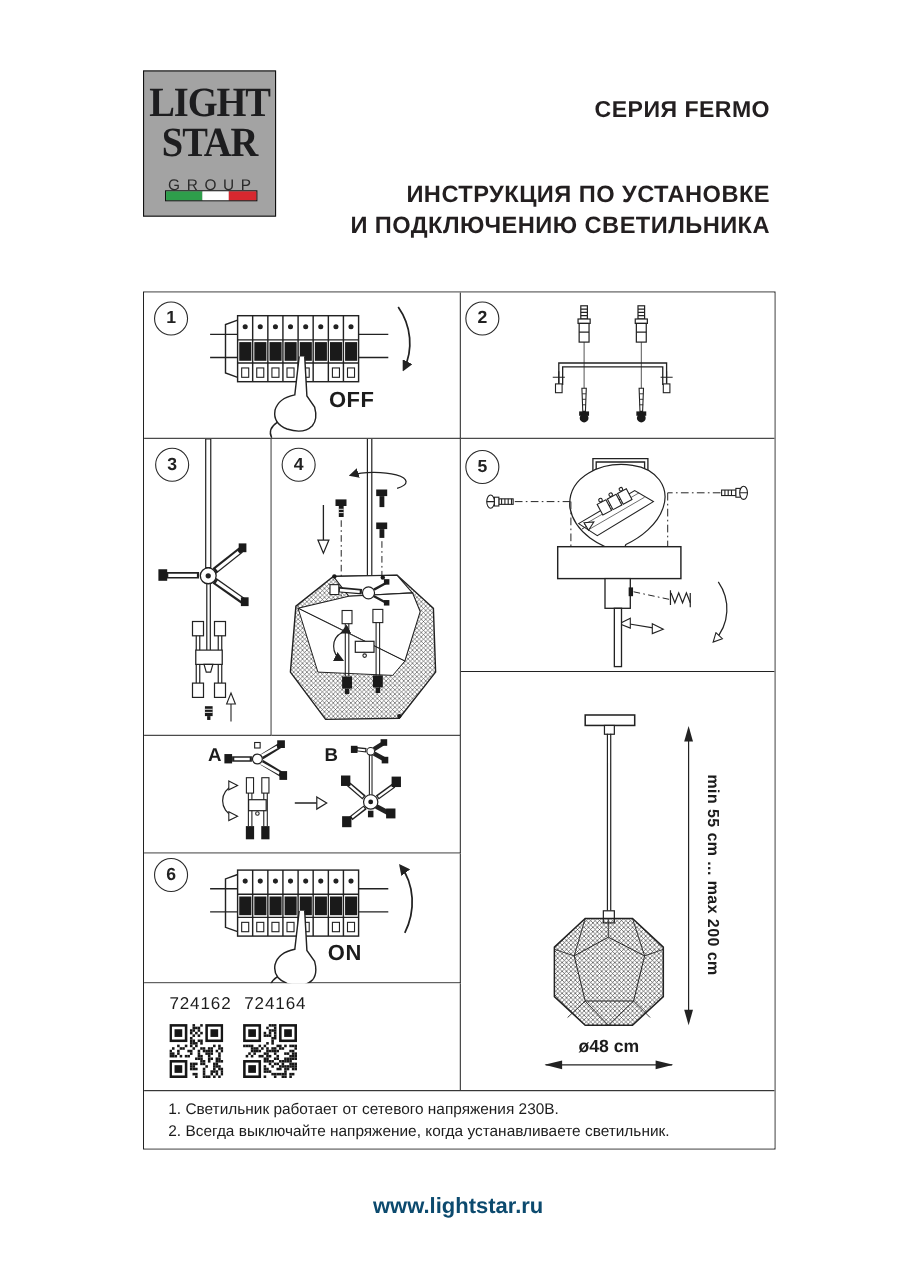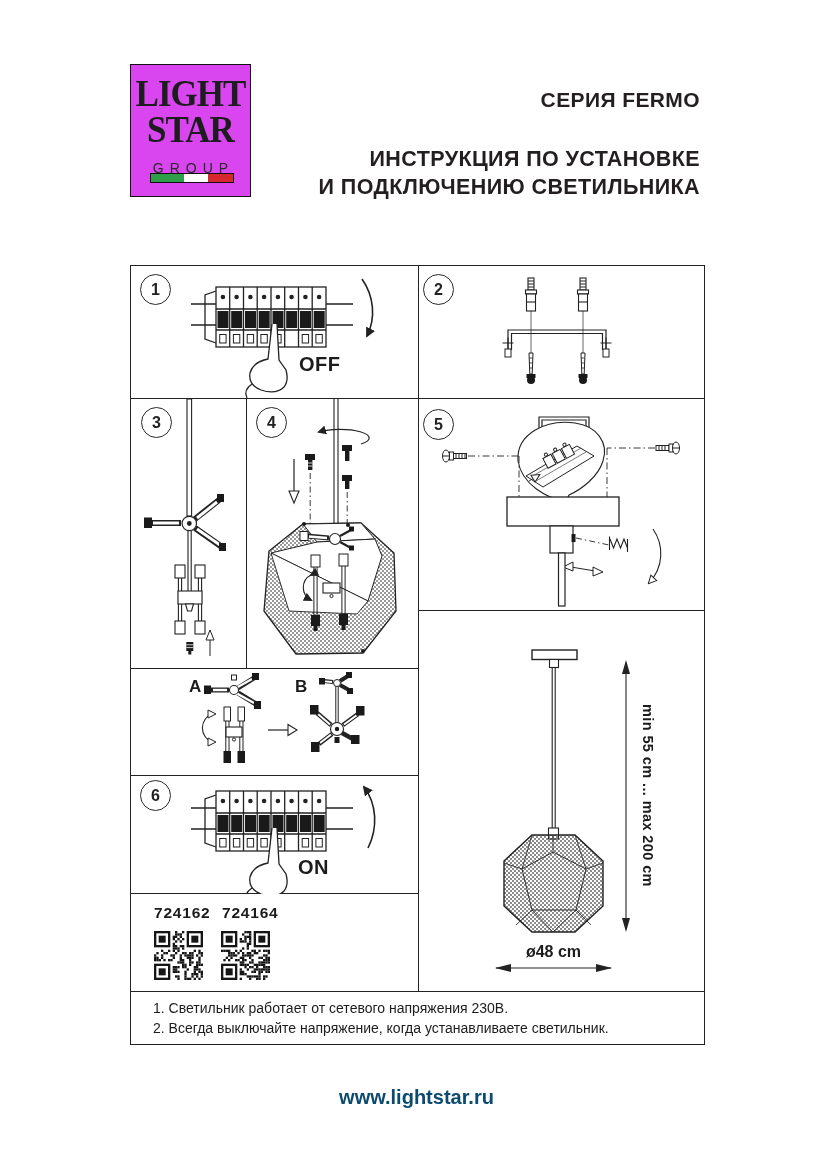--- a/index.html
+++ b/index.html
@@ -1,39 +1,39 @@
 <!DOCTYPE html>
 <html><head>
 <meta charset="utf-8">
 <style>
   html,body{margin:0;padding:0;background:#fff;}
   .sheet{position:relative;width:826px;height:1169px;background:#fff;overflow:hidden;
          font-family:"Liberation Sans","DejaVu Sans",sans-serif;color:#231f20;}
   
-  .logo-box{position:absolute;left:130px;top:64px;width:119px;height:131px;border:1.5px solid #111;background:#d946ef;}
+  .logo-box{position:absolute;left:130px;top:64px;width:119px;height:131px;border:1.5px solid #111;background:#a3a3a3;}
   .logo-word{position:absolute;width:100%;text-align:center;font-family:"Liberation Serif","DejaVu Serif",serif;
              font-weight:700;font-size:35px;line-height:34px;letter-spacing:-1px;color:#1d1d1f;transform:scaleY(1.08);}
   .logo-group{position:absolute;width:100%;top:95px;text-align:center;font-size:14px;letter-spacing:6px;text-indent:6px;color:#2a2a2a;}
   .flag{position:absolute;left:19px;bottom:13px;width:82px;height:8px;border:1px solid #111;display:flex;}
   .flag>div{height:100%;}
   .hdr-right{position:absolute;right:126px;text-align:right;font-weight:700;color:#231f20;letter-spacing:.4px;}
   .hdr-series{top:64px;font-size:21px;line-height:31px;margin-top:20px;}
-  .hdr-instr{top:146px;font-size:21.5px;line-height:27.5px;}
+  .hdr-instr{top:164px;font-size:21.5px;line-height:27.5px;}
   
   .grid{position:absolute;left:130px;top:265px;width:573px;height:778px;border:1.7px solid #222;}
   .cell{position:absolute;box-sizing:border-box;background:#fff;}
   .b-r{border-right:1.5px solid #222;}
   .b-b{border-bottom:1.5px solid #222;}
   .b-t{border-top:1.5px solid #222;}
   .cell svg{position:absolute;left:0;top:0;}
   .stepnum{position:absolute;width:29px;height:29px;border:1.6px solid #2a2a2a;border-radius:50%;
            display:flex;align-items:center;justify-content:center;font-size:16px;font-weight:600;color:#222;background:#fff;}
   .switch-label{position:absolute;font-size:20px;font-weight:700;letter-spacing:.5px;color:#1c1c1c;}
   .ab-label{position:absolute;font-size:17px;font-weight:700;color:#1c1c1c;}
-  .article-label{position:absolute;font-size:15.5px;font-weight:700;letter-spacing:.8px;color:#1c1c1c;}
+  .article-label{position:absolute;font-size:15.5px;font-weight:400;letter-spacing:.8px;color:#1c1c1c;}
   .dim-v{position:absolute;left:221px;top:48px;height:272px;writing-mode:vertical-rl;text-align:center;
          font-size:14.5px;font-weight:700;letter-spacing:.4px;color:#1c1c1c;}
   .dim-h{position:absolute;left:84px;top:332px;width:101px;text-align:center;font-size:16px;font-weight:700;color:#1c1c1c;}
   .notes{position:absolute;left:22px;top:6px;font-size:14px;line-height:20px;color:#1c1c1c;}
   .footer{position:absolute;left:130px;top:1086px;width:573px;text-align:center;font-size:20px;font-weight:700;color:#0c4a6e;}
 </style>
 </head>
 <body>
 
 <div class="sheet">

